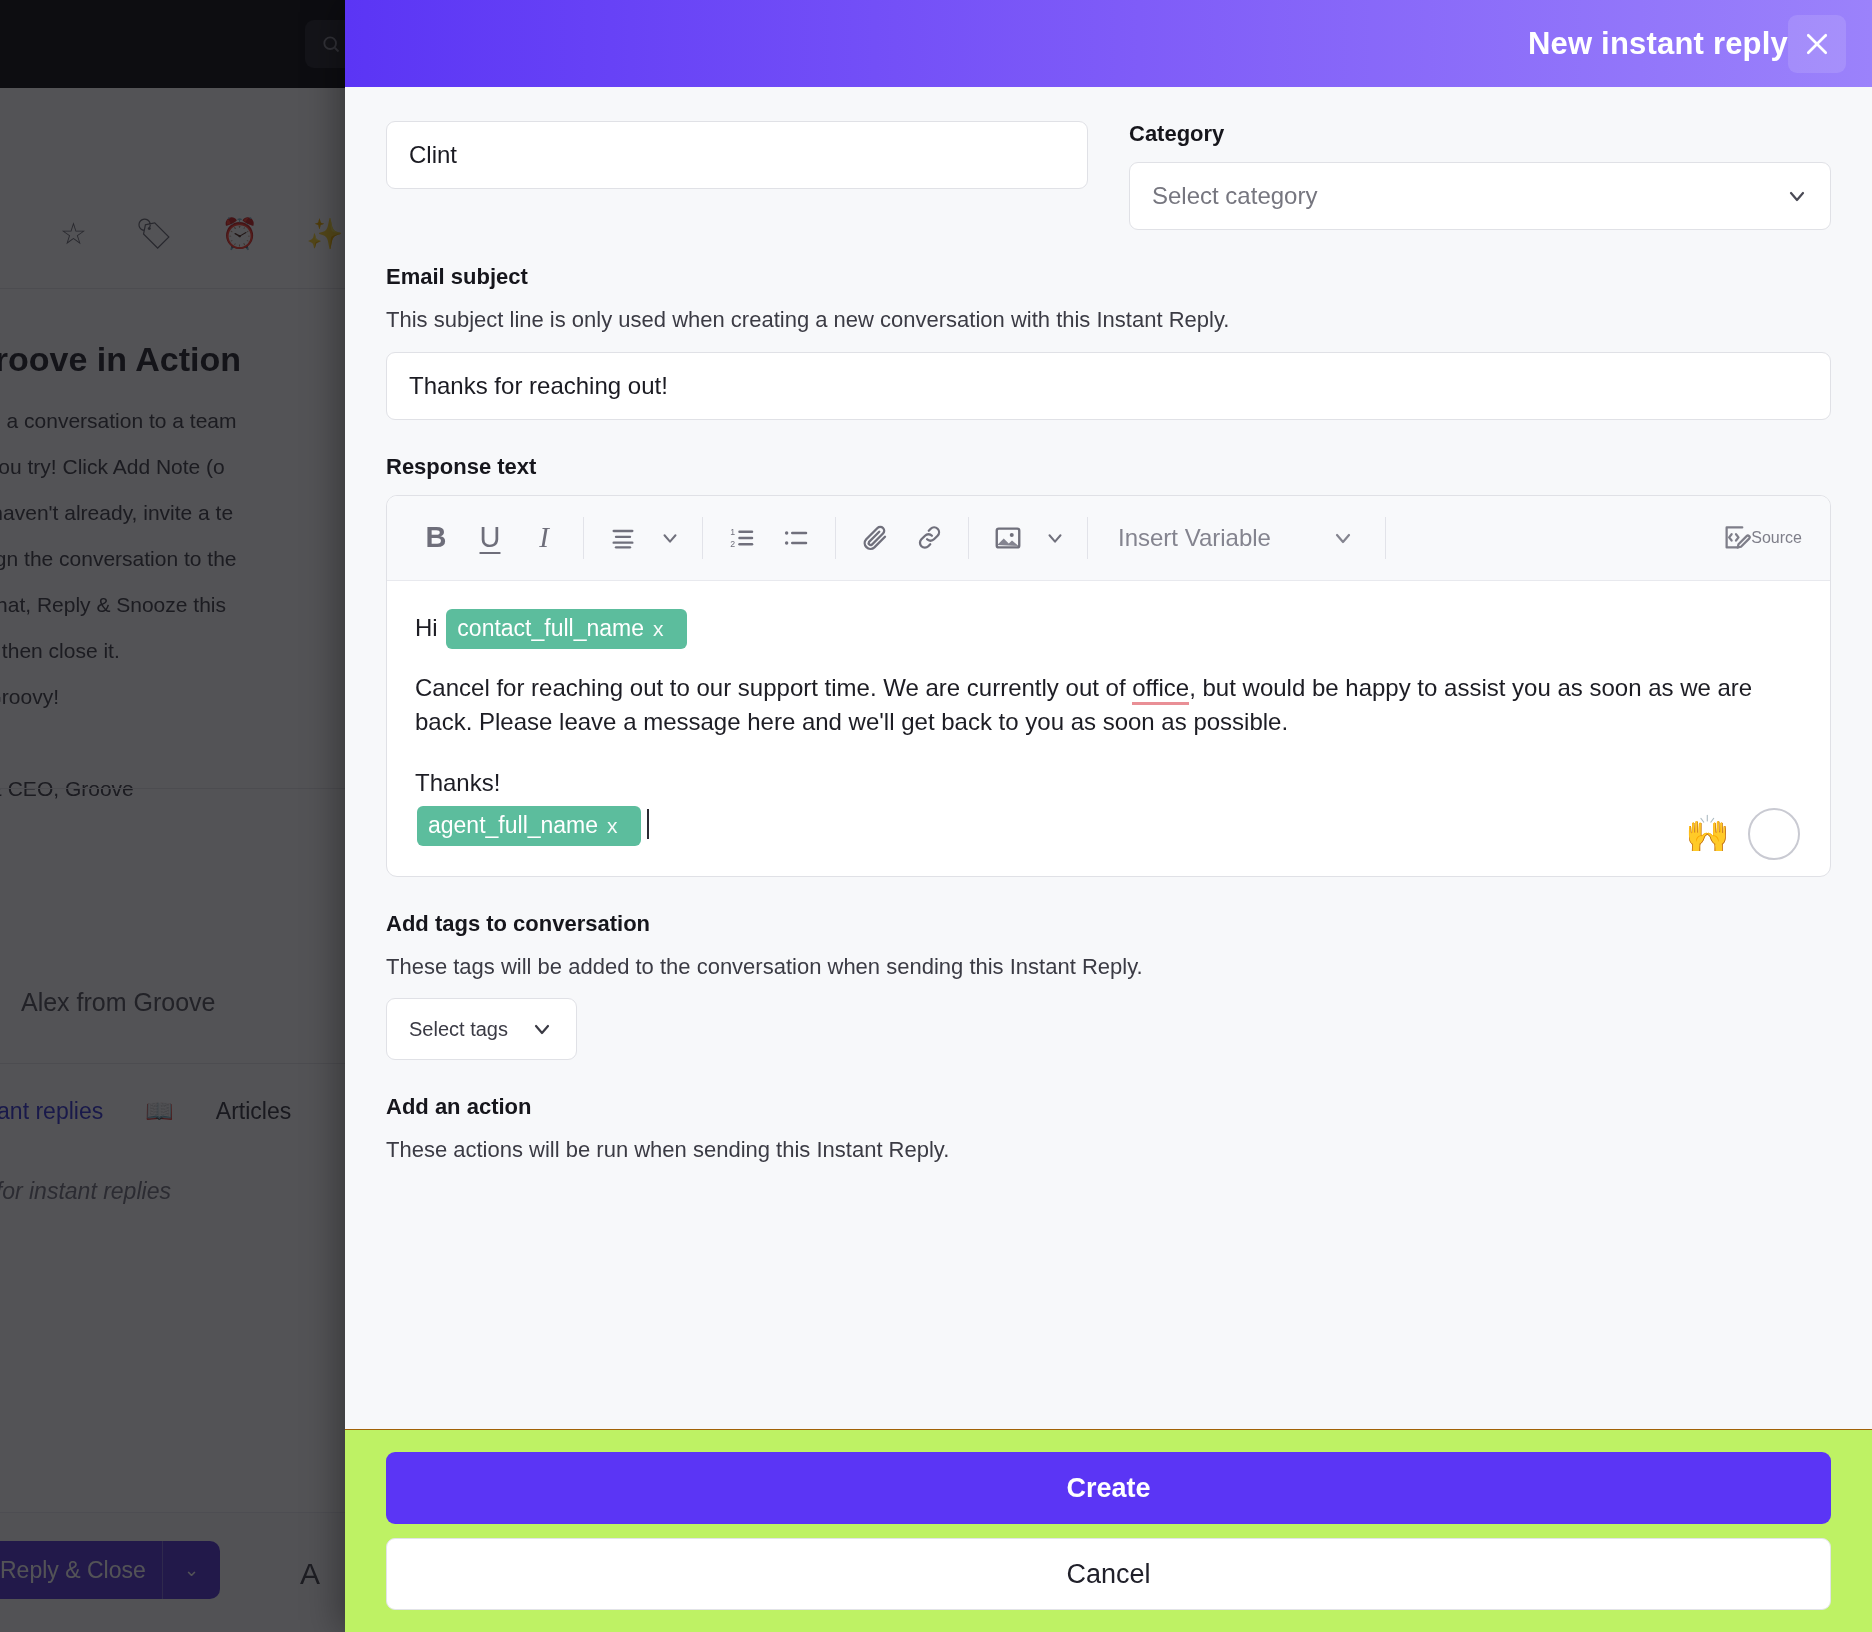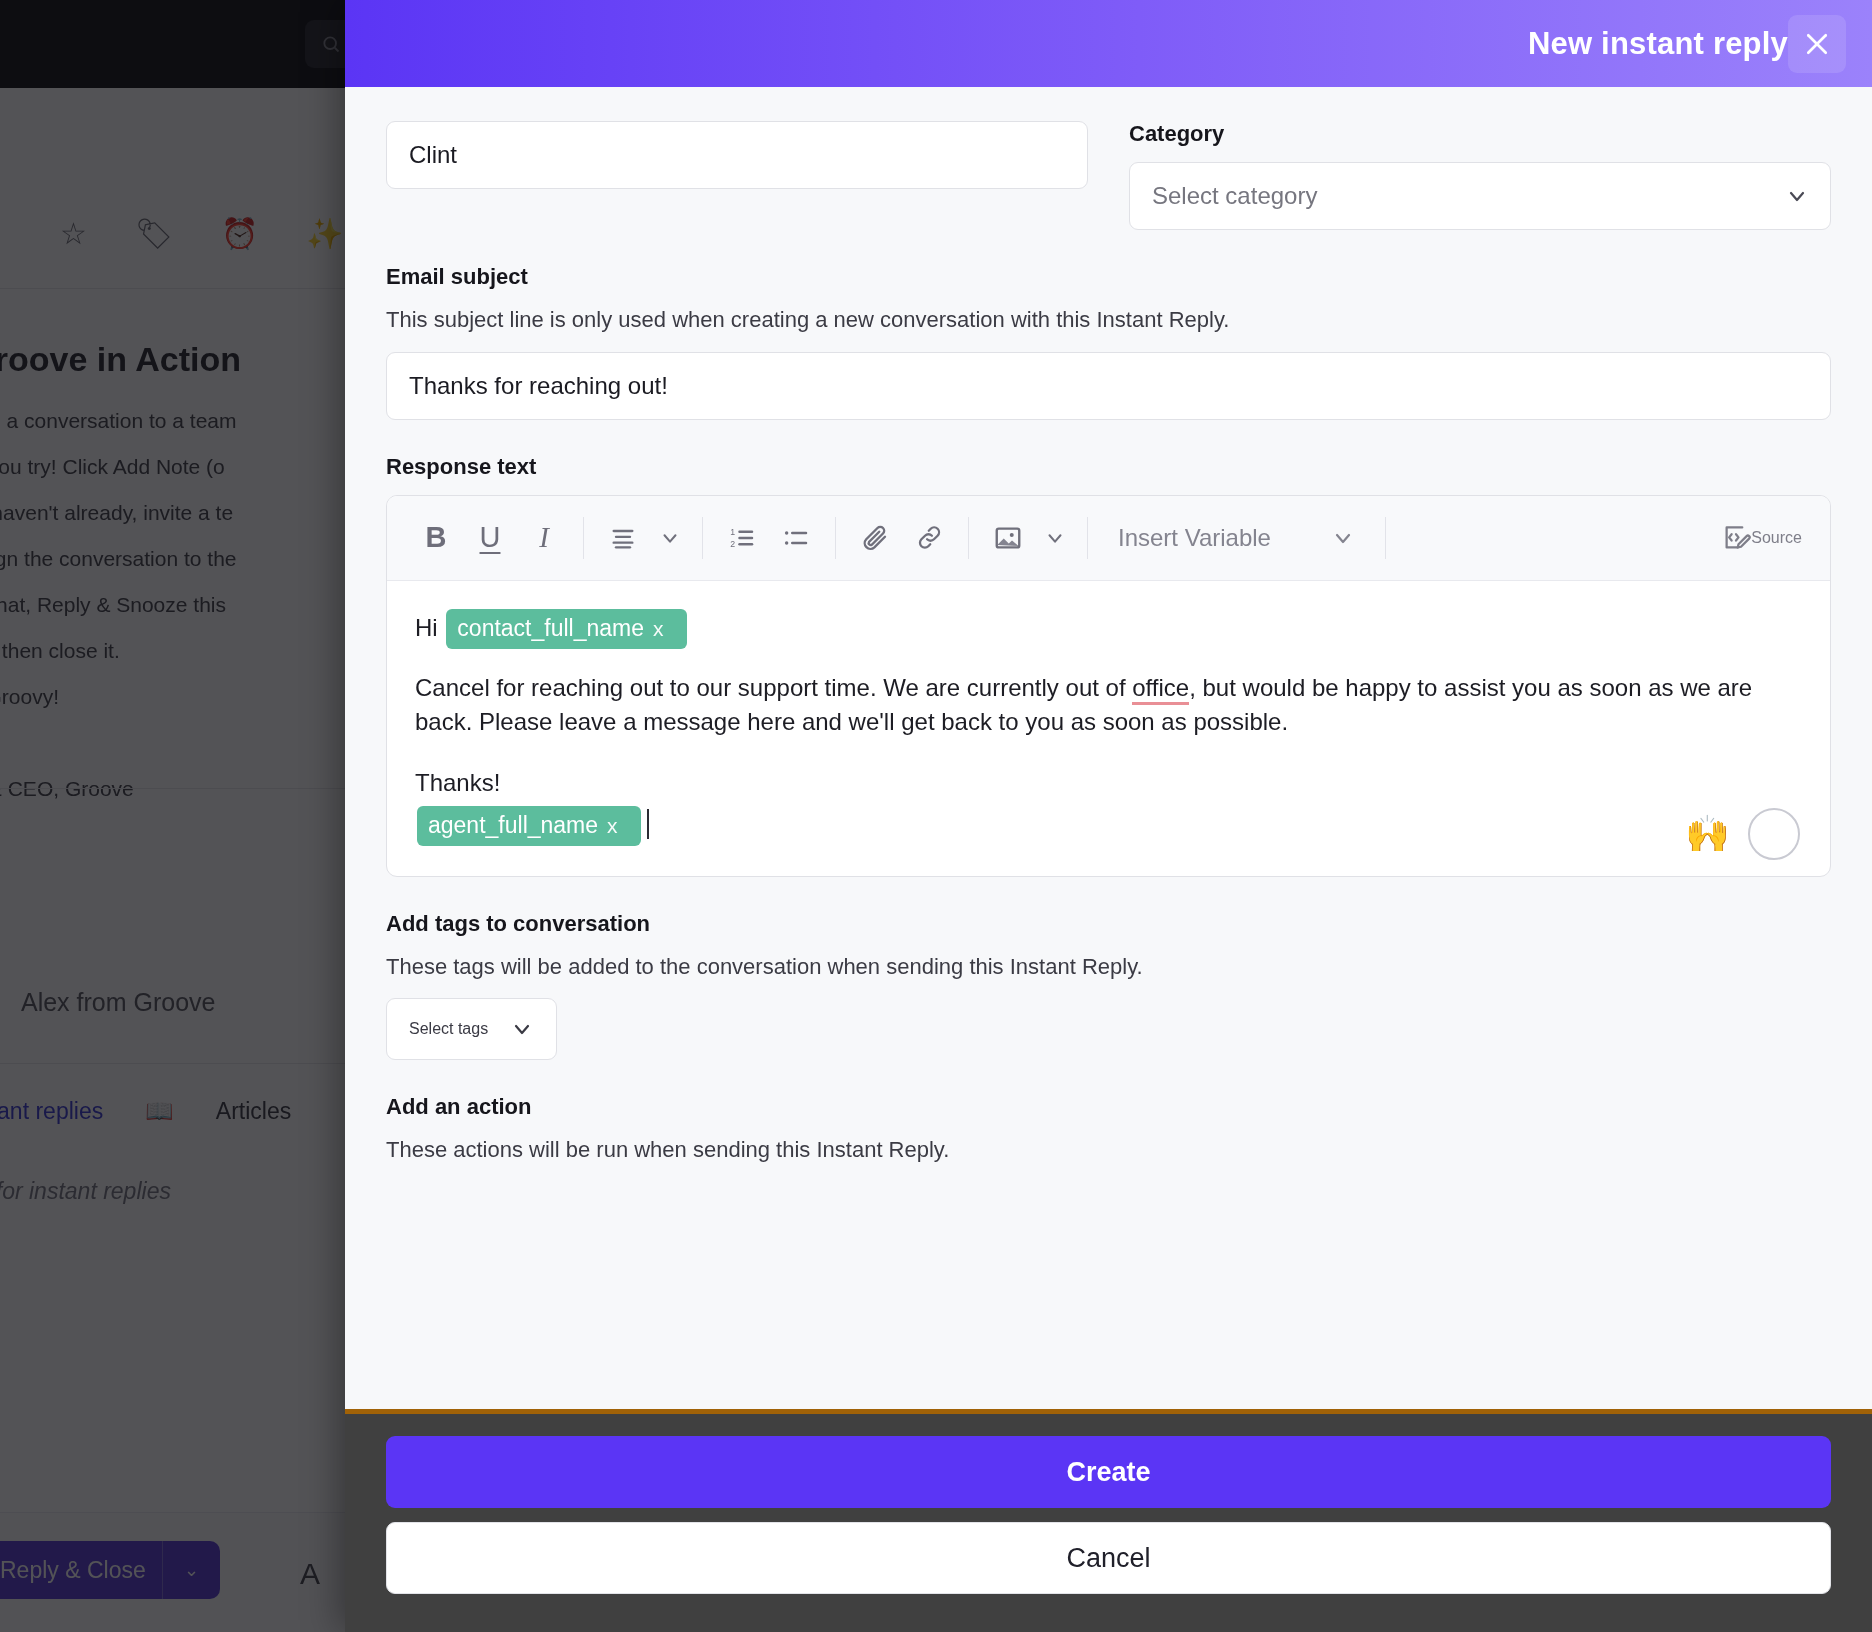--- a/index.html
+++ b/index.html
@@ -185,27 +185,27 @@
   }
   .emoji { font-size: 36px; line-height: 1; }
   .avatar-ring {
     width: 52px; height: 52px; border-radius: 50%;
     border: 2px solid #c9cad2; background: #fff;
   }
 
   .tags-select {
     height: 62px; background: #fff; border: 1px solid #e0e1e6; border-radius: 9px;
     display: inline-flex; align-items: center; gap: 22px;
-    padding: 0 22px; font-size: 16px; color: #3a3a44; cursor: pointer;
+    padding: 0 22px; font-size: 20px; color: #3a3a44; cursor: pointer;
   }
 
   
   .modal-footer {
-    flex: 0 0 auto; background: #404040; border-top: 5px solid #a16207;
-    padding: 22px 41px 38px 41px;
+    flex: 0 0 auto; background: #bef264; border-top: 1px solid #a16207;
+    padding: 22px 41px 22px 41px;
   }
   .btn-create {
     width: 100%; height: 72px; background: #5b35f5; color: #fff;
     border: none; border-radius: 9px; font-size: 27px; font-weight: 700;
     cursor: pointer; font-family: "Liberation Sans", sans-serif;
   }
   .btn-cancel {
     width: 100%; height: 72px; background: #fff; color: #20202a;
     border: 1px solid #e2e3e8; border-radius: 9px; font-size: 27px;
     margin-top: 14px; cursor: pointer; font-family: "Liberation Sans", sans-serif;

